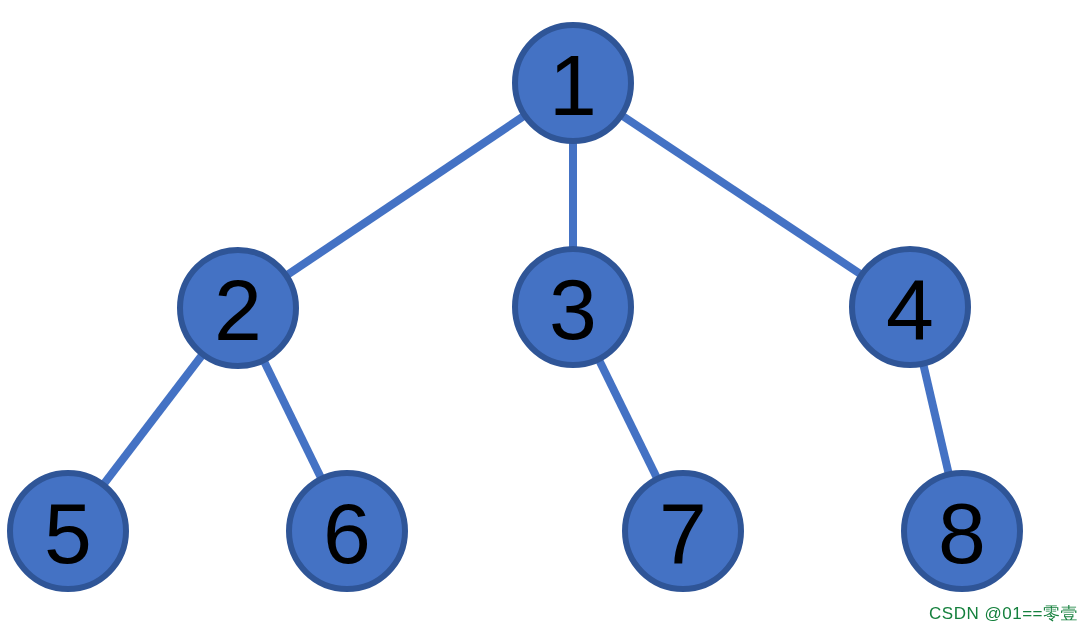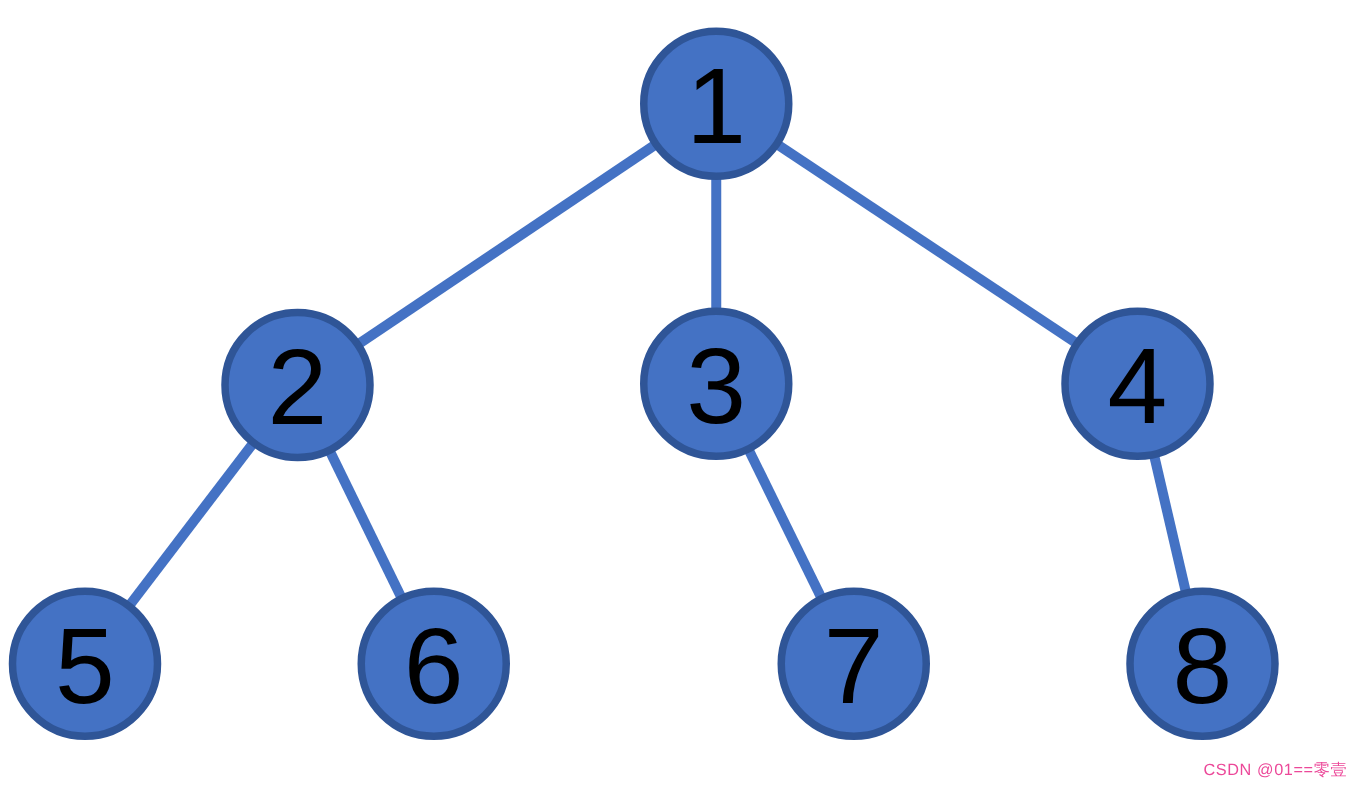--- a/index.html
+++ b/index.html
@@ -40,22 +40,22 @@
     font-family: "Liberation Sans", sans-serif;
     font-size: 86px;
     font-weight: 400;
     text-anchor: middle;
     dominant-baseline: central;
   }
   .watermark {
     position: absolute;
     right: 8px;
     bottom: 4px;
-    color: #ec4899;
-    font-size: 13px;
+    color: #15803d;
+    font-size: 17px;
     font-family: "Liberation Sans", sans-serif;
     letter-spacing: 0.5px;
     white-space: nowrap;
     user-select: none;
     text-align: right;
   }
 </style>
 </head>
 <body>
 

